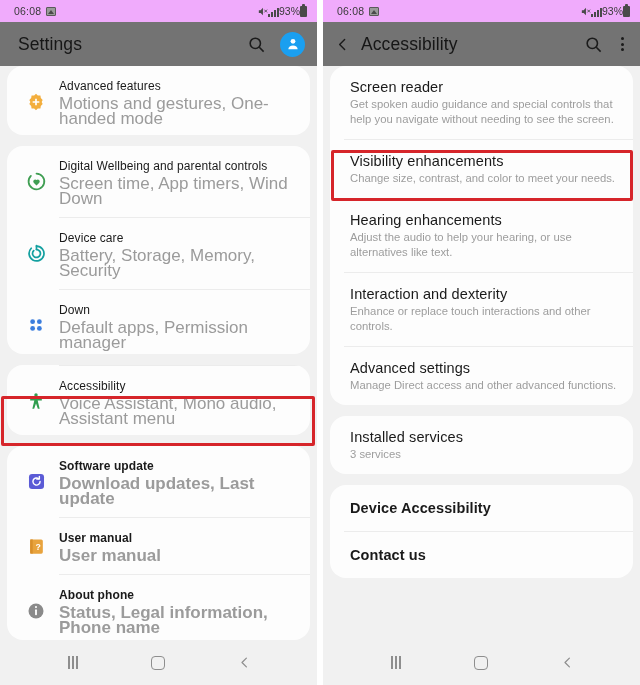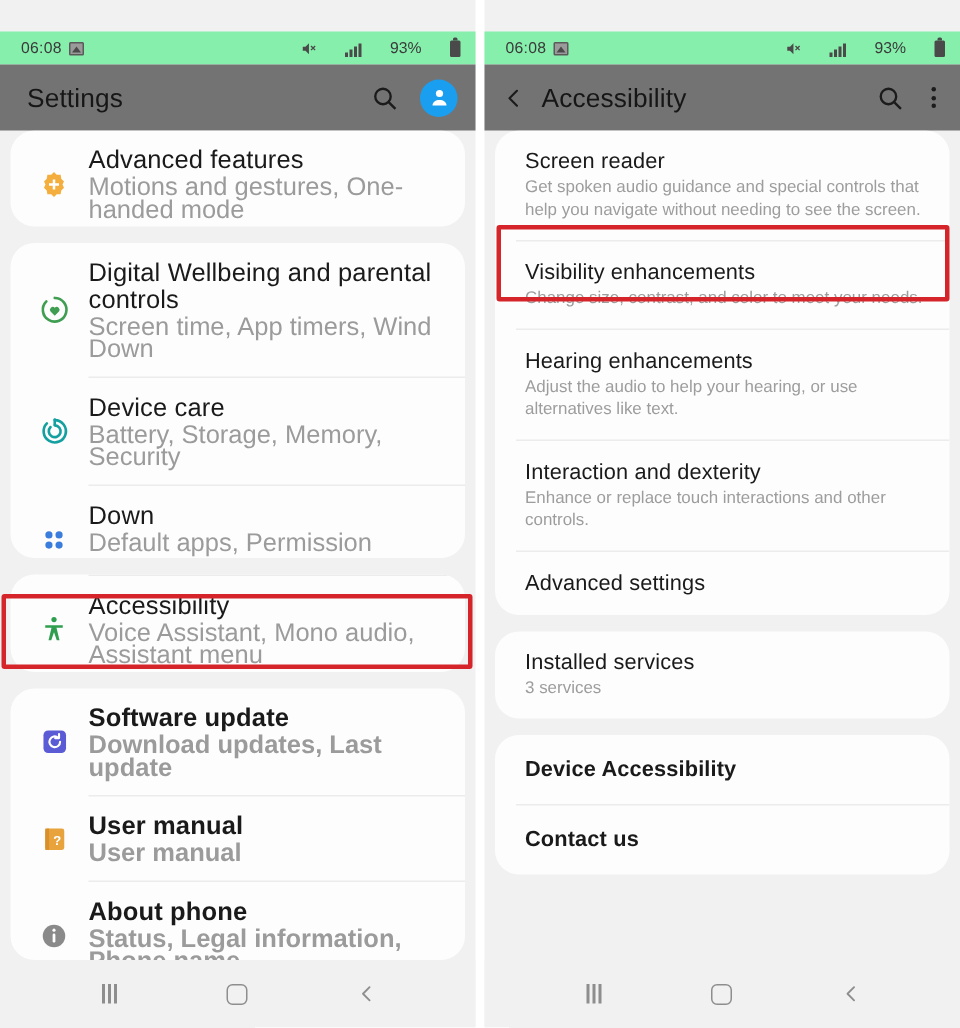--- a/index.html
+++ b/index.html
@@ -17,25 +17,25 @@
     position: relative;
   }
   .phone.right { width: 317px; }
   .divider { width: 6px; height: 685px; background: #ffffff; }
 
   
   .statusbar {
     height: 22px; flex: 0 0 22px;
     display: flex; align-items: center;
     padding: 0 10px 0 14px;
-    background: #86efac;
-    font-size: 10.5px; color: #3c3c3c; margin-top: 21px;
+    background: #f0abfc;
+    font-size: 10.5px; color: #3c3c3c;
   }
   .status-left { display: flex; align-items: center; gap: 5px; }
-  .status-right { margin-left: auto; display: flex; align-items: flex-end; gap: 19px; }
+  .status-right { margin-left: auto; display: flex; align-items: flex-end; gap: 0; }
   .clock { letter-spacing: .2px; font-size: 10.5px; color: #3a3a3a; }
   .ic-photo {
     width: 10px; height: 9px; border: 1.2px solid #5a5a5a;
     border-radius: 1px; position: relative; background: #9a9a9a;
   }
   .ic-photo::after {
     content: ""; position: absolute; left: 1px; bottom: 1px;
     width: 0; height: 0;
     border-left: 3px solid transparent; border-right: 3px solid transparent;
     border-bottom: 4px solid #4a4a4a;
@@ -101,21 +101,21 @@
     padding: 11px 14px 11px 12px;
     position: relative;
   }
   .row .icon {
     flex: 0 0 34px; width: 34px; height: 34px;
     display: flex; align-items: center; justify-content: center;
     margin-right: 6px;
   }
   .row .texts { flex: 1 1 auto; min-width: 0; }
   .row .t1 {
-    font-size: 17px; color: #1a1a1a; line-height: 18px; letter-spacing: .1px;
+    font-size: 12px; color: #1a1a1a; line-height: 18px; letter-spacing: .1px;
   }
   .row .t2 {
     font-size: 17px; color: #9b9b9b; line-height: 15px; margin-top: 1px;
   }
   .row .t2.link { color: #5b8cb8; }
   .sep { height: 1px; background: #ececec; margin-left: 52px; margin-right: 0; }
   .sep.full { margin-left: 14px; }
 
   
   .row.noicon { padding: 12px 14px 12px 20px; }
@@ -411,20 +411,21 @@
         <div class="row noicon">
           <div class="texts">
             <div class="t1">Interaction and dexterity</div>
             <div class="t2">Enhance or replace touch interactions and other controls.</div>
           </div>
         </div>
         <div class="sep full"></div>
         <div class="row noicon">
           <div class="texts">
             <div class="t1">Advanced settings</div>
+            <div class="t2">Manage Direct access and other advanced functions.</div>
           </div>
         </div>
       </div>
 
       <div class="card">
         <div class="row noicon">
           <div class="texts">
             <div class="t1">Installed services</div>
             <div class="t2 link">3 services</div>
           </div>

